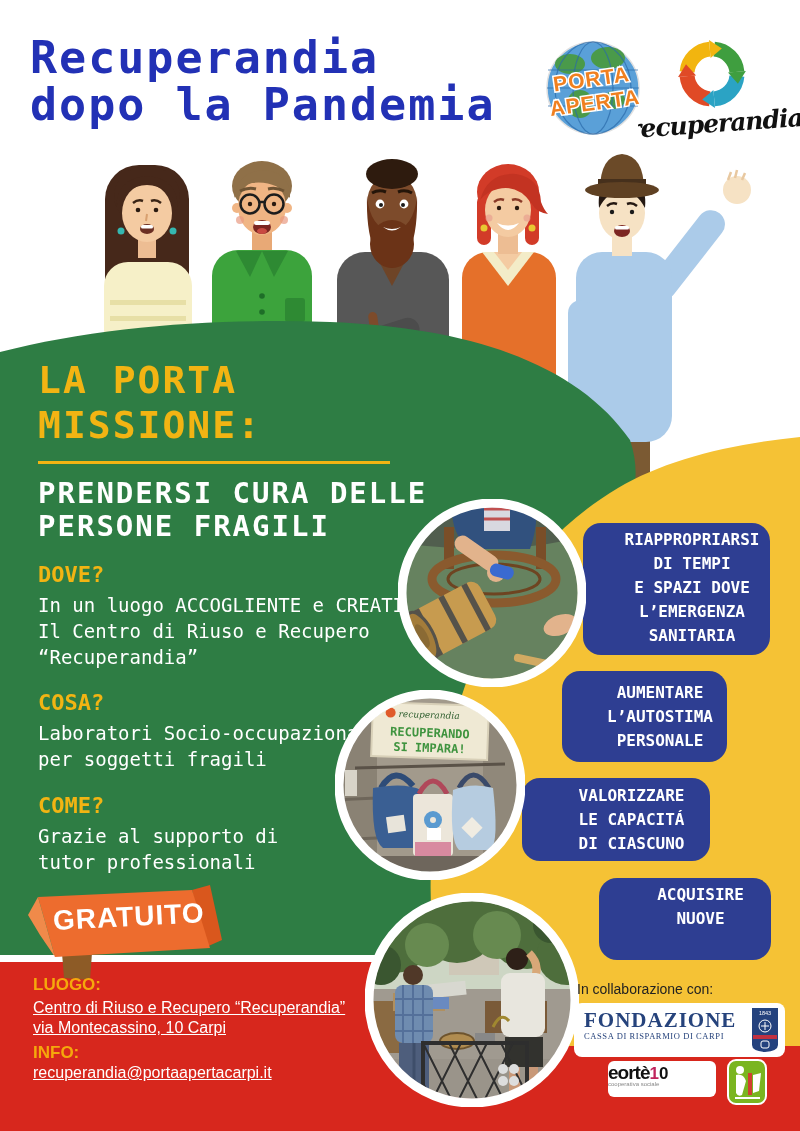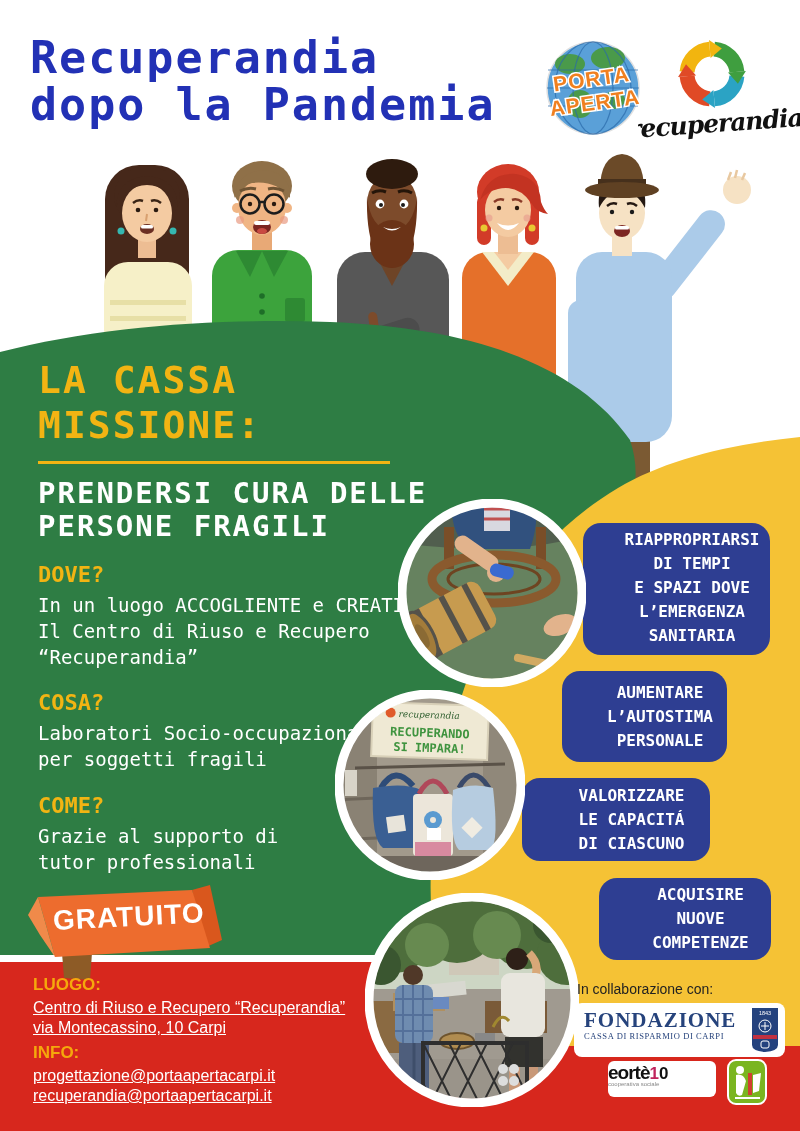--- a/index.html
+++ b/index.html
@@ -213,21 +213,21 @@
       <path d="M 42.8,64.9 A 25,25 0 0 1 20.1,42.2" stroke="#e04a26" stroke-width="15" fill="none"></path>
       <polygon points="43.6,24.1 42.0,6.1 54.8,14.6" fill="#f2b50f"></polygon>
       <polygon points="78.9,37.0 61.0,38.6 70.9,49.8" fill="#3f9e3f"></polygon>
       <polygon points="48.0,73.9 46.4,55.9 35.2,65.4" fill="#2ba3c4"></polygon>
       <polygon points="29.1,41.4 11.1,43.0 19.0,30.2" fill="#e04a26"></polygon>
     </g>
     <text x="78" y="98" transform="rotate(-4 78 98)" text-anchor="middle" font-family="DejaVu Serif,serif" font-style="italic" font-weight="bold" font-size="25" letter-spacing="-1" fill="#111111">recuperandia</text>
   </svg>
 
   <div class="abs" id="mission-heading" style="z-index:4">
-    <div>LA CASSA</div>
+    <div>LA PORTA</div>
     <div>MISSIONE:</div>
   </div>
   <div class="abs" id="mission-divider" style="z-index:4"></div>
   <div class="abs" id="mission-sub" style="z-index:4">
     <div>PRENDERSI CURA DELLE</div>
     <div>PERSONE FRAGILI</div>
   </div>
 
   <div class="abs qa" style="top:562px;z-index:4">
     <div class="q">DOVE?</div>
@@ -405,31 +405,29 @@
     <span>PERSONALE</span>
   </div>
   <div class="abs benefit" style="left:522px;top:778px;width:188px;height:83px;padding-top:6px;z-index:4">
     <span>VALORIZZARE</span>
     <span>LE CAPACITÁ</span>
     <span>DI CIASCUNO</span>
   </div>
   <div class="abs benefit" style="left:599px;top:878px;width:172px;height:82px;padding-top:5px;z-index:4">
     <span>ACQUISIRE</span>
     <span>NUOVE</span>
-    <span>COMPETENZE</span>
   </div>
 
   <div class="abs" style="left:33px;top:975px;z-index:4">
     <div class="footer-label">LUOGO:</div>
     <div class="footer-line" style="margin-top:3px">Centro di Riuso e Recupero “Recuperandia”</div>
     <div class="footer-line">via Montecassino, 10 Carpi</div>
   </div>
   <div class="abs" style="left:33px;top:1043px;z-index:4">
     <div class="footer-label">INFO:</div>
-    <div class="footer-line" style="margin-top:3px">progettazione@portaapertacarpi.it</div>
     <div class="footer-line">recuperandia@portaapertacarpi.it</div>
   </div>
 
   <div class="abs" id="collab" style="z-index:6">In collaborazione con:</div>
 
   <div class="abs" id="fondazione-box" style="z-index:6">
     <div id="fondazione-name">FONDAZIONE</div>
     <div id="fondazione-sub">CASSA DI RISPARMIO DI CARPI</div>
     <svg class="abs" style="right:6px;top:4px" width="28" height="46" viewBox="0 0 28 46">
       <path d="M1,1 H27 V38 Q27,44 14,45 Q1,44 1,38 Z" fill="#24427e"></path>

